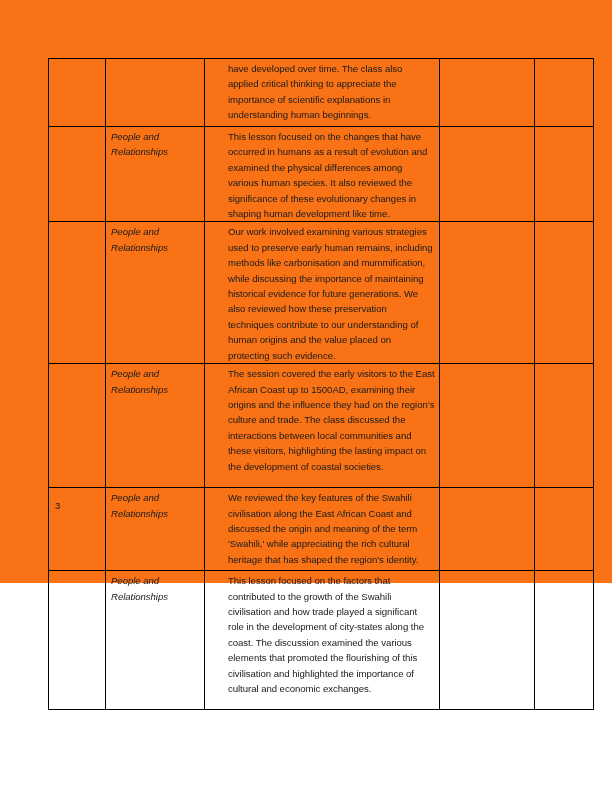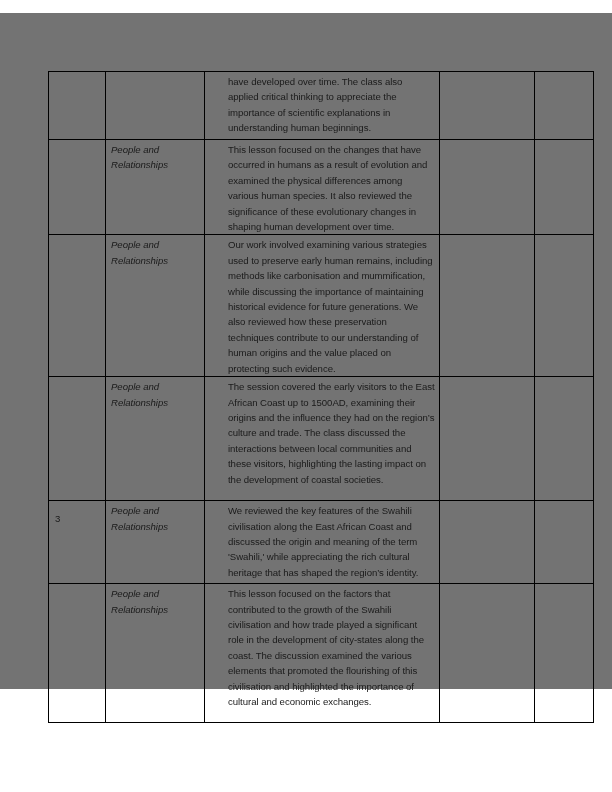--- a/index.html
+++ b/index.html
@@ -11,23 +11,22 @@
       width: 612px;
       height: 792px;
       position: relative;
       overflow: hidden;
       font-family: "Liberation Sans", sans-serif;
       color: #1a1a1a;
     }
     .page {
       position: absolute;
       left: 0; top: 0;
-      width: 612px; height: 676px;
-      background: #737373;
-      margin-top: 13px;
+      width: 612px; height: 583px;
+      background: #f97316;
     }
     table.lessons {
       position: absolute;
       left: 48px;
       top: 58px;
       width: 545px;
       border-collapse: collapse;
       table-layout: fixed;
     }
     table.lessons td {
@@ -86,21 +85,21 @@
           </td>
       </tr>
       <tr class="r1">
         <td class="cell-week">
             <span class="inner"></span>
           </td>
         <td class="cell-strand">
             <span class="inner">People and Relationships</span>
           </td>
         <td class="cell-summary">
-            <span class="inner">This lesson focused on the changes that have occurred in humans as a result of evolution and examined the physical differences among various human species. It also reviewed the significance of these evolutionary changes in shaping human development over time.</span>
+            <span class="inner">This lesson focused on the changes that have occurred in humans as a result of evolution and examined the physical differences among various human species. It also reviewed the significance of these evolutionary changes in shaping human development like time.</span>
           </td>
         <td>
             <span class="inner"></span>
           </td>
         <td>
             <span class="inner"></span>
           </td>
       </tr>
       <tr class="r2">
         <td class="cell-week">

